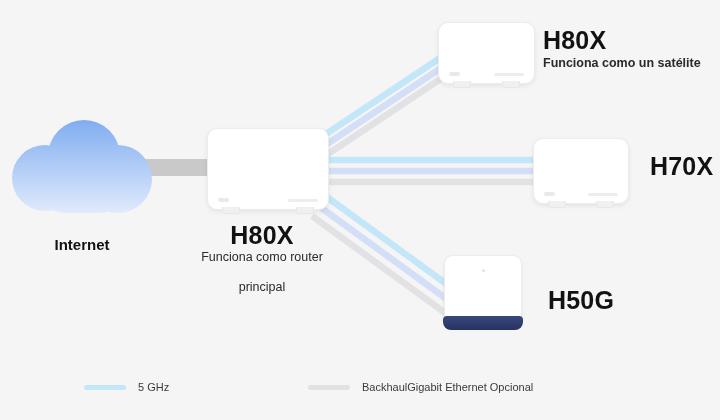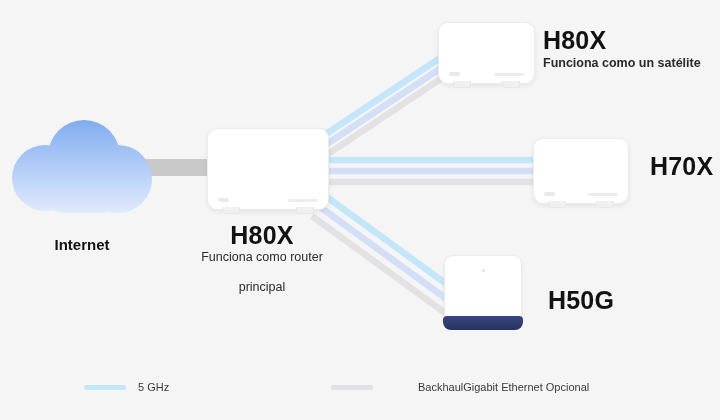--- a/index.html
+++ b/index.html
@@ -47,21 +47,21 @@
   .lbl-main{left:182px;top:221px;width:160px;text-align:center;}
   .lbl-main .role.l1{margin-top:0;}
   .lbl-main .role.l2{margin-top:16px;}
   .lbl-sat-top{left:543px;top:26px;}
   .lbl-sat-top .role{margin-top:1px;font-weight:bold;}
   .lbl-h70x{left:638px;top:152px;margin-left:12px;}
   .lbl-h50g{left:548px;top:286px;}
 
   
   .legend-item{position:absolute;top:381px;z-index:3;display:flex;align-items:center;}
-  .legend-item.i0{left:84px;} .legend-item.i1{left:204px;} .legend-item.i2{left:331px;gap:33px;}
+  .legend-item.i0{left:84px;} .legend-item.i1{left:204px;} .legend-item.i2{left:308px;}
   .swatch{width:42px;height:5px;border-radius:2.5px;flex:0 0 auto;}
   .legend-label{margin-left:12px;font-size:11px;color:#3a3a3a;white-space:nowrap;}
 </style>
 </head>
 <body>
 
 <div class="stage">
 
   <svg class="links" width="720" height="420" viewBox="0 0 720 420">
 

